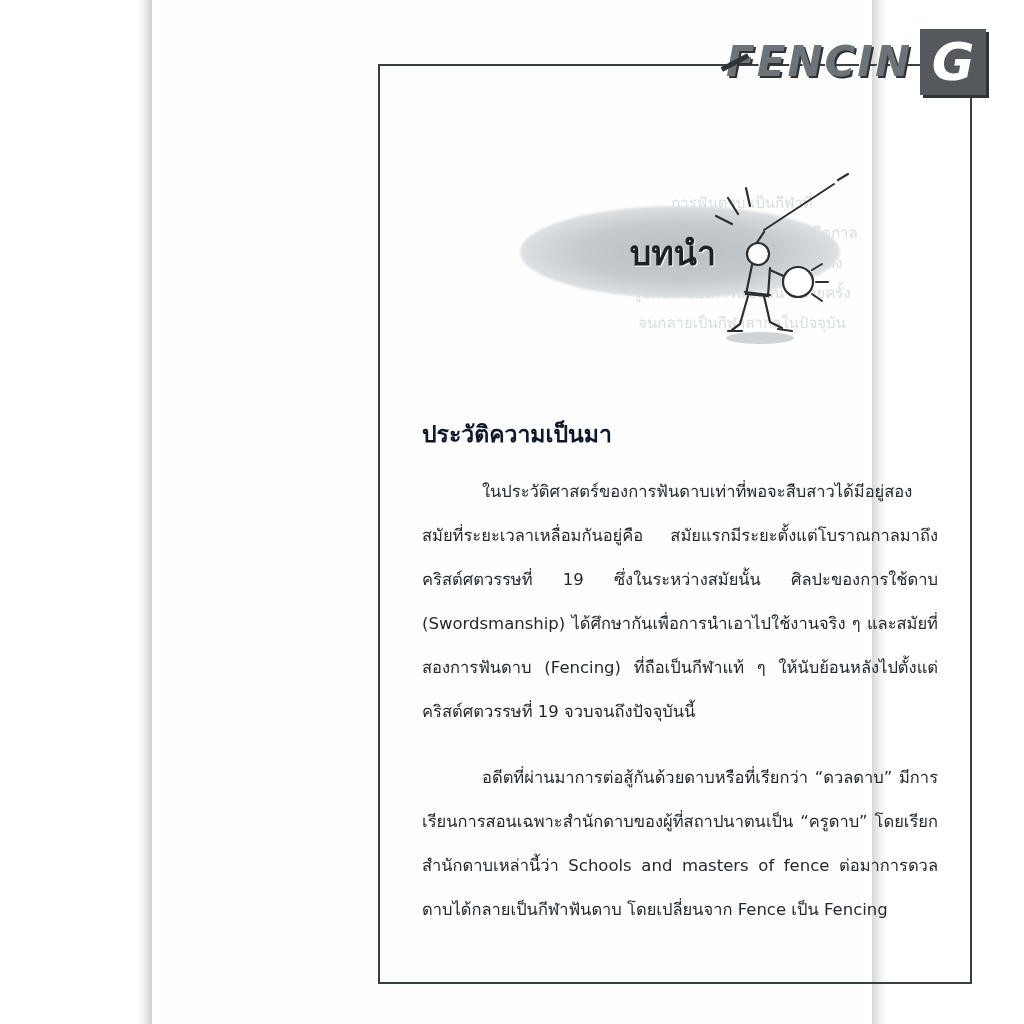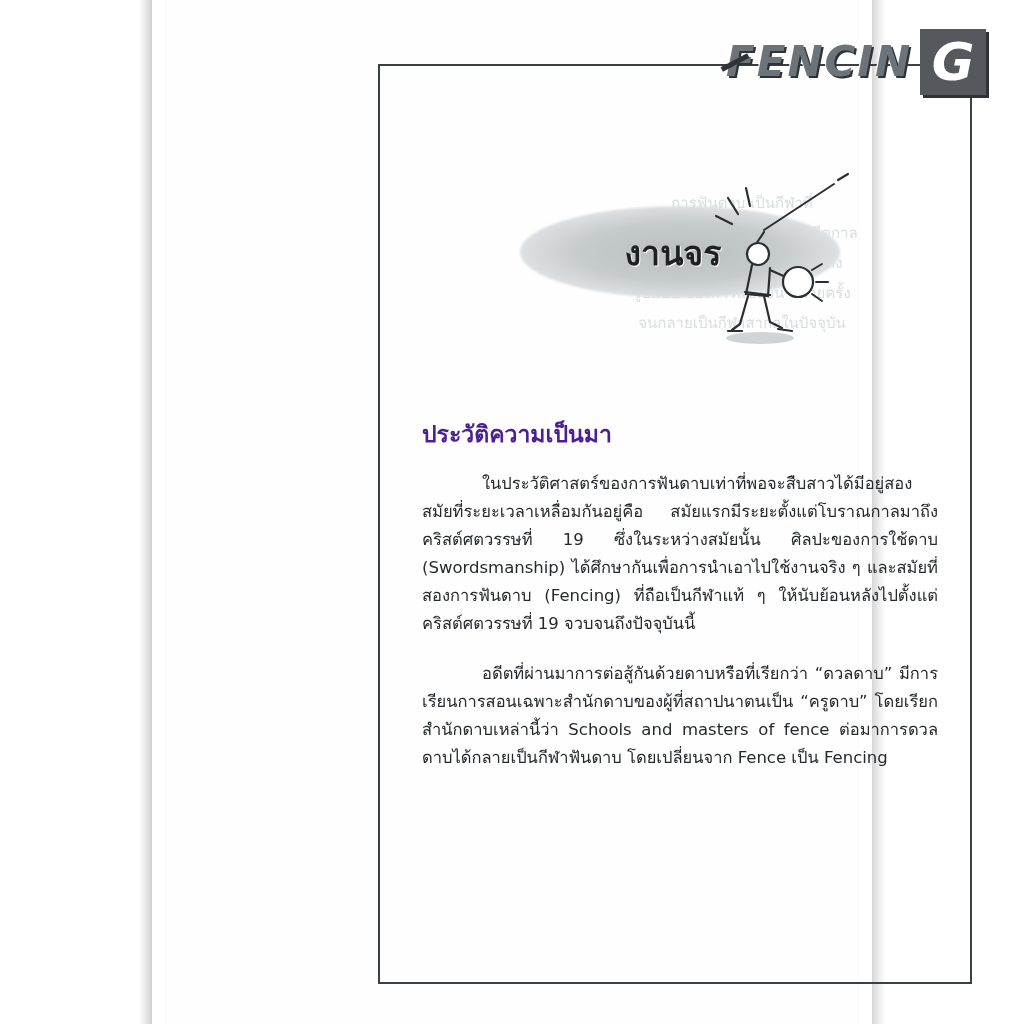--- a/index.html
+++ b/index.html
@@ -172,30 +172,30 @@
   }
 
   
   .section-title {
     position: absolute;
     left: 256px;
     top: 416px;
     font-family: "DejaVu Sans", sans-serif;
     font-size: 23px;
     font-weight: bold;
-    color: #4c1d95;
+    color: #0f172a;
   }
   .body {
     position: absolute;
     left: 256px;
     top: 470px;
     width: 516px;
     font-family: "DejaVu Sans", sans-serif;
     font-size: 16.5px;
-    line-height: 28px;
+    line-height: 44px;
     color: #26292c;
     text-align: justify;
   }
   .body p {
     margin: 0 0 22px 0;
     text-indent: 60px;
   }
   .body p.last { margin-bottom: 8px; }
 </style>
 </head>
@@ -220,21 +220,21 @@
 
       <div class="ghost">
         <div>การฟันดาบ เป็นกีฬาที่</div>
         <div>มีความเจริญรุ่งเรืองมาก ในอดีตกาล</div>
         <div>ที่ผ่านมา ได้ มีการ เปลี่ยนแปลง</div>
         <div>รูปแบบ ของการแข่งขัน หลายครั้ง</div>
         <div>จนกลายเป็นกีฬาสากลในปัจจุบัน</div>
       </div>
 
       <div class="blob"></div>
-      <div class="blob-text">งานจร</div>
+      <div class="blob-text">บทนำ</div>
 
       <svg class="fencer" viewBox="0 0 160 180">
         <g fill="none" stroke="#2b2f33" stroke-width="2.2" stroke-linecap="round">
 
           <line x1="16" y1="28" x2="26" y2="44"></line>
           <line x1="4" y1="46" x2="20" y2="54"></line>
           <line x1="34" y1="18" x2="38" y2="36"></line>
 
           <line x1="52" y1="60" x2="122" y2="14" stroke-width="2"></line>
 

